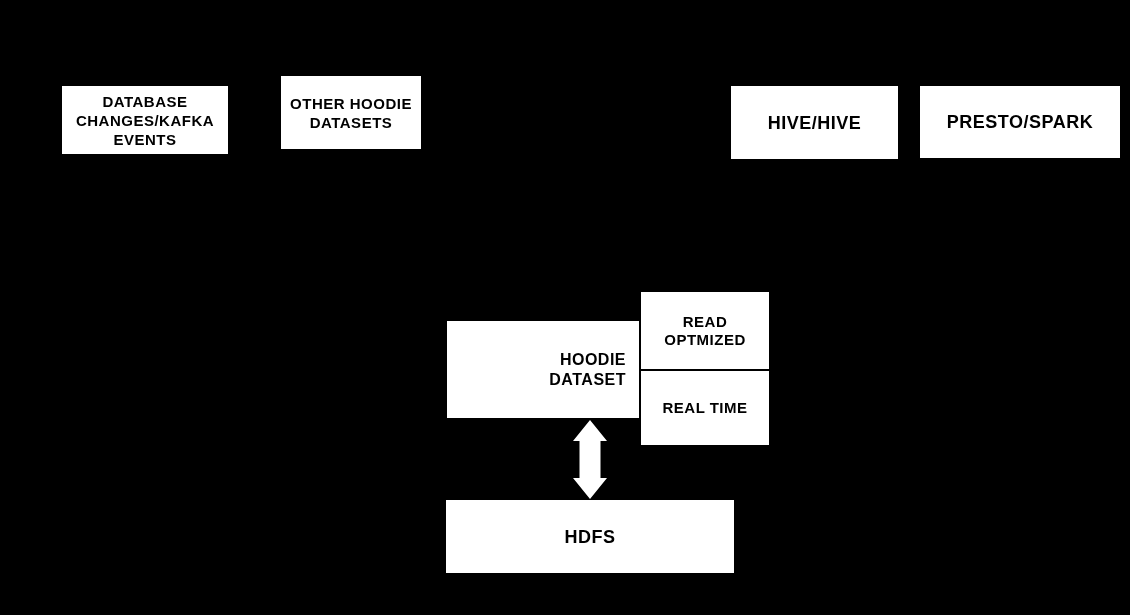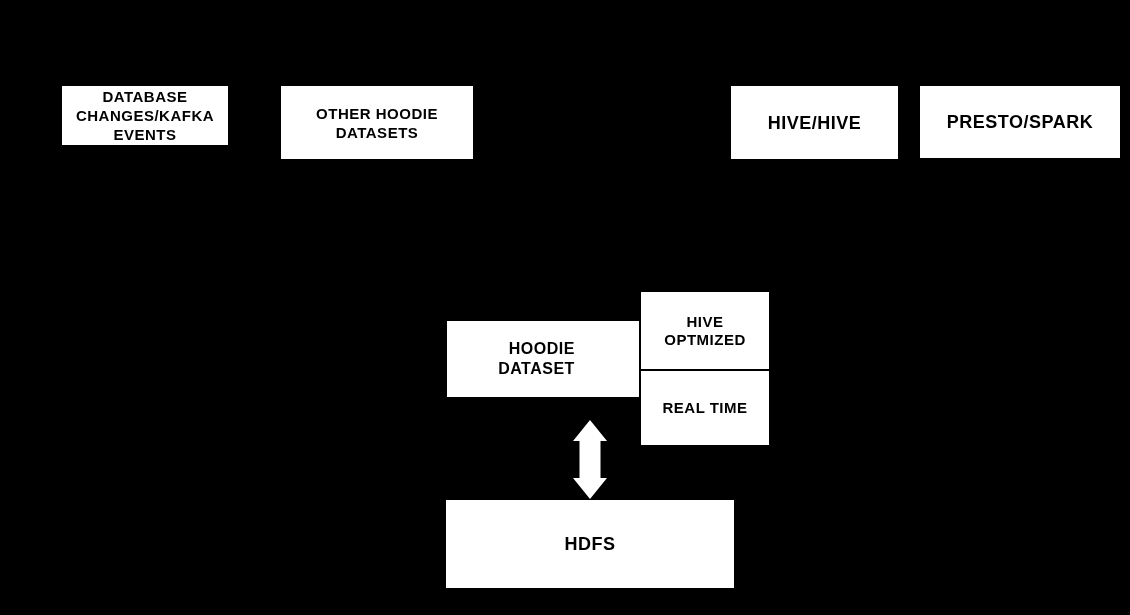--- a/index.html
+++ b/index.html
@@ -24,36 +24,36 @@
     justify-content: center;
     box-sizing: border-box;
   }
   .node .label {
     white-space: pre-line;
     text-align: center;
     font-weight: bold;
     letter-spacing: 0.5px;
   }
   
-  .n-db     { left: 62px;  top: 86px;  width: 166px; height: 59px; }
+  .n-db     { left: 62px;  top: 86px;  width: 166px; height: 68px; }
   .n-db .label, .n-other .label { font-size: 15px; line-height: 19px; }
-  .n-other  { left: 281px; top: 86px;  width: 192px; height: 73px; }
+  .n-other  { left: 281px; top: 76px;  width: 140px; height: 73px; }
   
   .n-hive   { left: 731px; top: 86px;  width: 167px; height: 73px; }
   .n-presto { left: 920px; top: 86px;  width: 200px; height: 72px; }
   .n-hive .label, .n-presto .label { font-size: 18px; line-height: 20px; letter-spacing: 0.5px; }
   
-  .n-hoodie { left: 447px; top: 321px; width: 192px; height: 76px; justify-content: center; }
+  .n-hoodie { left: 447px; top: 321px; width: 192px; height: 97px; justify-content: flex-end; }
   .n-hoodie .label { font-size: 16px; line-height: 20px; text-align: right; padding-right: 13px; }
   .n-read   { left: 641px; top: 292px; width: 128px; height: 77px; }
   .n-read .label { font-size: 15px; line-height: 18px; }
   .n-real   { left: 641px; top: 371px; width: 128px; height: 74px; align-items: center; }
   .n-real .label { font-size: 15px; line-height: 18px; }
   
-  .n-hdfs   { left: 446px; top: 500px; width: 288px; height: 88px; }
+  .n-hdfs   { left: 446px; top: 500px; width: 288px; height: 73px; }
   .n-hdfs .label { font-size: 18px; line-height: 20px; }
   
   .arrow {
     position: absolute;
     left: 573px;
     top: 420px;
     width: 34px;
     height: 79px;
   }
 </style>
@@ -80,21 +80,21 @@
   <div class="node n-presto">
     <span class="label">PRESTO/SPARK</span>
   </div>
 
   <div class="node n-hoodie">
     <span class="label">HOODIE
 DATASET</span>
   </div>
 
   <div class="node n-read">
-    <span class="label">HIVE
+    <span class="label">READ
 OPTMIZED</span>
   </div>
 
   <div class="node n-real">
     <span class="label">REAL TIME</span>
   </div>
 
   <div class="node n-hdfs">
     <span class="label">HDFS</span>
   </div>

